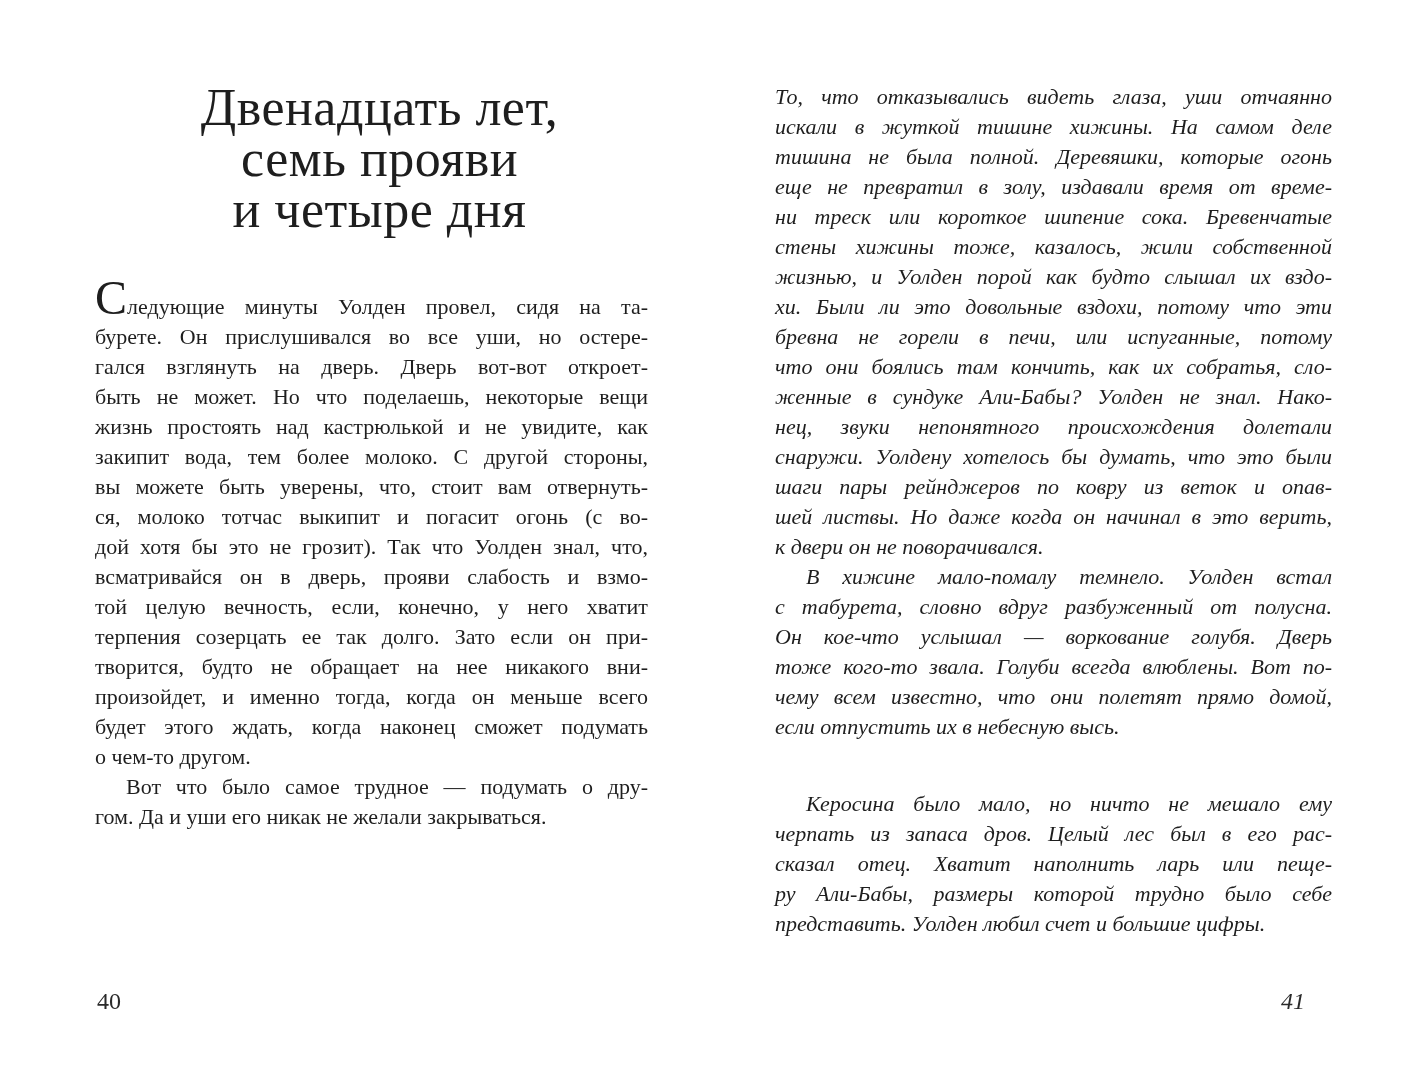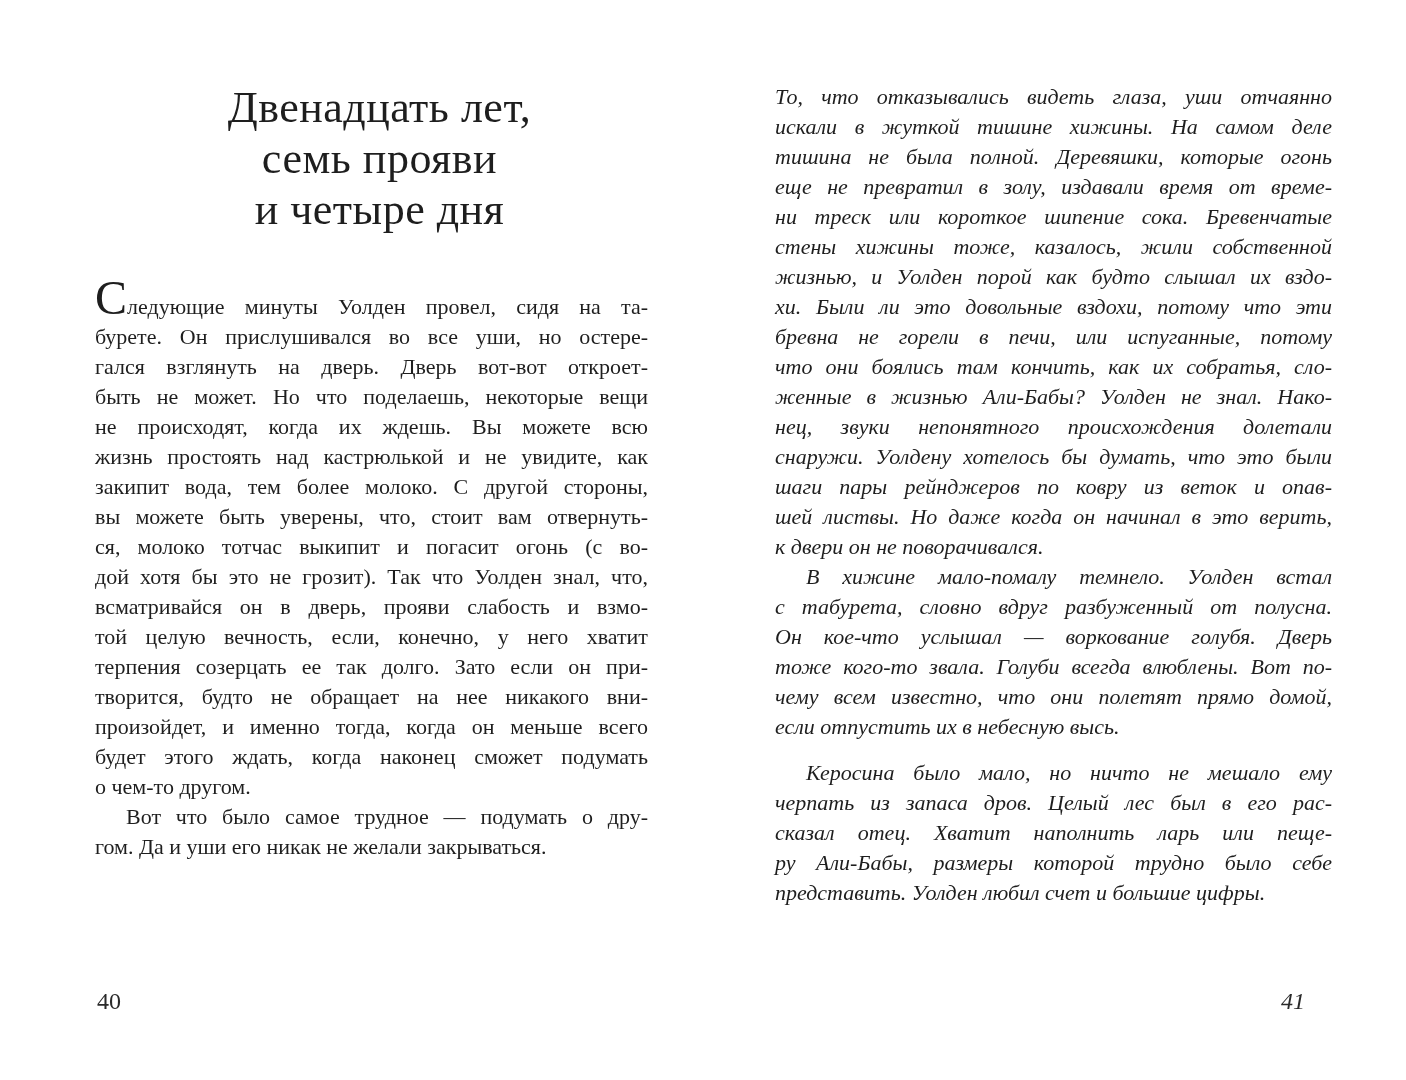--- a/index.html
+++ b/index.html
@@ -27,21 +27,21 @@
   }
   .page-left  { left: 95px;  width: 553px; }
   .page-right { left: 775px; width: 557px; font-style: italic; }
 
   .chapter-title {
     position: absolute;
     top: 82px;
     left: 16px;
     right: 0;
     text-align: center;
-    font-size: 44px;
+    font-size: 52px;
     line-height: 51px;
     letter-spacing: 0.5px;
   }
 
   .body-text {
     position: absolute;
     left: 0;
     right: 0;
     font-size: 22px;
     line-height: 30px;
@@ -53,21 +53,21 @@
     text-align: justify;
     text-align-last: justify;
   }
   .line.last {
     text-align-last: left;
   }
   .para.indent .line:first-child {
     text-indent: 31px;
   }
   .para.gap {
-    margin-top: 16px;
+    margin-top: 47px;
   }
 
   .initial {
     font-size: 48px;
     line-height: 0;
     vertical-align: baseline;
   }
 
   .folio {
     position: absolute;
@@ -90,21 +90,20 @@
       <div class="title-line">Двенадцать лет,</div>
       <div class="title-line">семь прояви</div>
       <div class="title-line">и четыре дня</div>
     </div>
     <div class="body-text">
         <div class="para">
           <div class="line"><span class="initial">С</span>ледующие минуты Уолден провел, сидя на та-</div>
           <div class="line">бурете. Он прислушивался во все уши, но остере-</div>
           <div class="line">гался взглянуть на дверь. Дверь вот-вот откроет-</div>
           <div class="line">быть не может. Но что поделаешь, некоторые вещи</div>
-          <div class="line">не происходят, когда их ждешь. Вы можете всю</div>
           <div class="line">жизнь простоять над кастрюлькой и не увидите, как</div>
           <div class="line">закипит вода, тем более молоко. С другой стороны,</div>
           <div class="line">вы можете быть уверены, что, стоит вам отвернуть-</div>
           <div class="line">ся, молоко тотчас выкипит и погасит огонь (с во-</div>
           <div class="line">дой хотя бы это не грозит). Так что Уолден знал, что,</div>
           <div class="line">всматривайся он в дверь, прояви слабость и взмо-</div>
           <div class="line">той целую вечность, если, конечно, у него хватит</div>
           <div class="line">терпения созерцать ее так долго. Зато если он при-</div>
           <div class="line">творится, будто не обращает на нее никакого вни-</div>
           <div class="line">произойдет, и именно тогда, когда он меньше всего</div>
@@ -125,21 +124,21 @@
           <div class="line">То, что отказывались видеть глаза, уши отчаянно</div>
           <div class="line">искали в жуткой тишине хижины. На самом деле</div>
           <div class="line">тишина не была полной. Деревяшки, которые огонь</div>
           <div class="line">еще не превратил в золу, издавали время от време-</div>
           <div class="line">ни треск или короткое шипение сока. Бревенчатые</div>
           <div class="line">стены хижины тоже, казалось, жили собственной</div>
           <div class="line">жизнью, и Уолден порой как будто слышал их вздо-</div>
           <div class="line">хи. Были ли это довольные вздохи, потому что эти</div>
           <div class="line">бревна не горели в печи, или испуганные, потому</div>
           <div class="line">что они боялись там кончить, как их собратья, сло-</div>
-          <div class="line">женные в жизнью Али-Бабы? Уолден не знал. Нако-</div>
+          <div class="line">женные в сундуке Али-Бабы? Уолден не знал. Нако-</div>
           <div class="line">нец, звуки непонятного происхождения долетали</div>
           <div class="line">снаружи. Уолдену хотелось бы думать, что это были</div>
           <div class="line">шаги пары рейнджеров по ковру из веток и опав-</div>
           <div class="line">шей листвы. Но даже когда он начинал в это верить,</div>
           <div class="line last">к двери он не поворачивался.</div>
         </div>
         <div class="para indent">
           <div class="line">В хижине мало-помалу темнело. Уолден встал</div>
           <div class="line">с табурета, словно вдруг разбуженный от полусна.</div>
           <div class="line">Он кое-что услышал — воркование голубя. Дверь</div>

